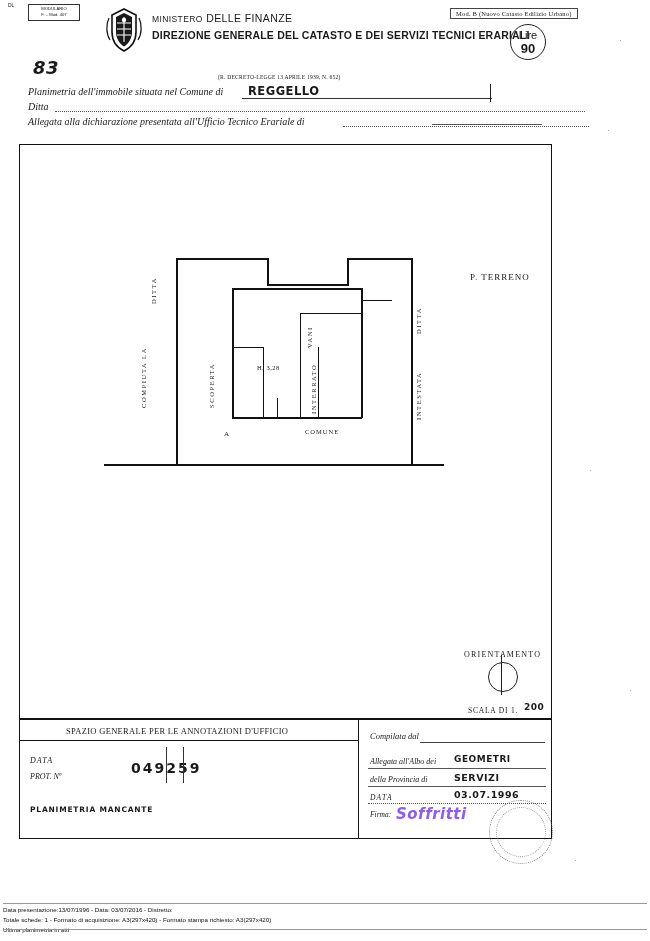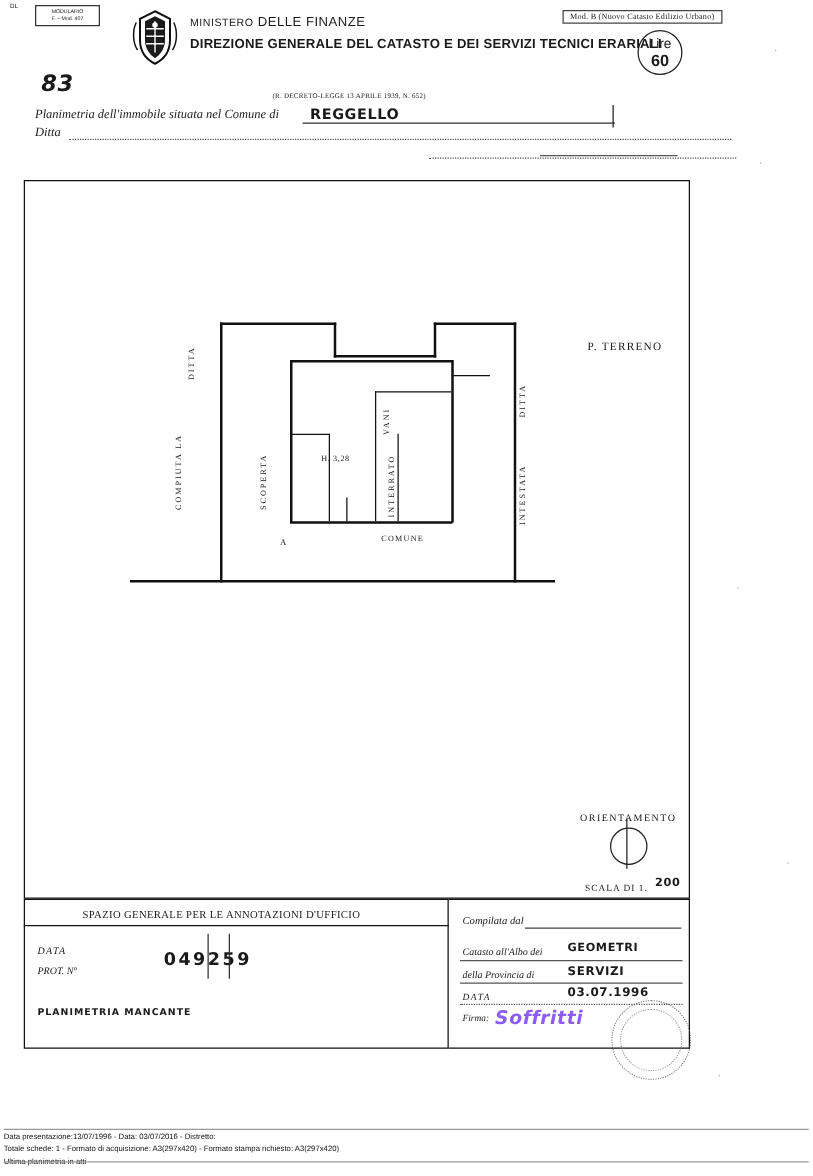--- a/index.html
+++ b/index.html
@@ -395,34 +395,35 @@
   <div class="abs" id="ministero">
     <span class="small">MINISTERO</span>
     <span style="font-size:10.5px">DELLE FINANZE</span>
   </div>
   <div class="abs" id="direzione">DIREZIONE GENERALE DEL CATASTO E DEI SERVIZI TECNICI ERARIALI</div>
 
   <div class="abs" id="mod-b">Mod. B (Nuovo Catasto Edilizio Urbano)</div>
 
   <div class="abs" id="lire-stamp">
     <div class="l1">Lire</div>
-    <div class="l2">60</div>
+    <div class="l2">90</div>
   </div>
 
   <div class="abs hand" id="hand-83">83</div>
   <div class="abs" id="decreto">(R. DECRETO-LEGGE 13 APRILE 1939, N. 652)</div>
 
   <div class="abs" id="line-planimetria">Planimetria dell'immobile situata nel Comune di</div>
   <div class="abs" id="comune-rule"></div>
   <div class="abs hand" id="comune-value">REGGELLO</div>
   <div class="abs" id="tickmark"></div>
 
   <div class="abs" id="line-ditta">Ditta</div>
   <div class="abs" id="ditta-rule"></div>
 
+  <div class="abs" id="line-allegata">Allegata alla dichiarazione presentata all'Ufficio Tecnico Erariale di</div>
   <div class="abs" id="allegata-rule"></div>
   <div class="abs" id="allegata-rule2"></div>
 
   <div class="abs" id="drawing-frame"></div>
 
   <div class="abs plan-line" style="left:176px; top:258px; width:1.8px; height:208px;"></div>
   <div class="abs plan-line" style="left:176px; top:258px; width:93px; height:1.8px;"></div>
   <div class="abs plan-line" style="left:267px; top:258px; width:1.8px; height:28px;"></div>
   <div class="abs plan-line" style="left:267px; top:284px; width:82px; height:1.8px;"></div>
   <div class="abs plan-line" style="left:347px; top:258px; width:1.8px; height:28px;"></div>
@@ -468,21 +469,21 @@
   <div class="abs" id="data-lbl">DATA</div>
   <div class="abs" id="prot-lbl">PROT. Nº</div>
   <div class="abs hand" id="prot-value">049259</div>
   <div class="abs" id="prot-sep1"></div>
   <div class="abs" id="prot-sep2"></div>
   <div class="abs hand" id="planimetria-mancante" style="font-size:7.5px">PLANIMETRIA  MANCANTE</div>
 
   <div class="abs" id="bottom-right-box"></div>
   <div class="abs" id="compilata">Compilata dal</div>
   <div class="abs" id="compilata-rule"></div>
-  <div class="abs" id="iscritto">Catasto all'Albo dei</div>
+  <div class="abs" id="iscritto">Allegata all'Albo dei</div>
   <div class="abs hand" id="iscritto-val">GEOMETRI</div>
   <div class="abs" id="iscritto-rule"></div>
   <div class="abs" id="provincia">della Provincia di</div>
   <div class="abs hand" id="provincia-val">SERVIZI</div>
   <div class="abs" id="provincia-rule"></div>
   <div class="abs" id="data2-lbl">DATA</div>
   <div class="abs hand" id="data2-val">03.07.1996</div>
   <div class="abs" id="data2-rule"></div>
   <div class="abs" id="firma-lbl">Firma:</div>
   <div class="abs hand" id="firma-val">Soffritti</div>

